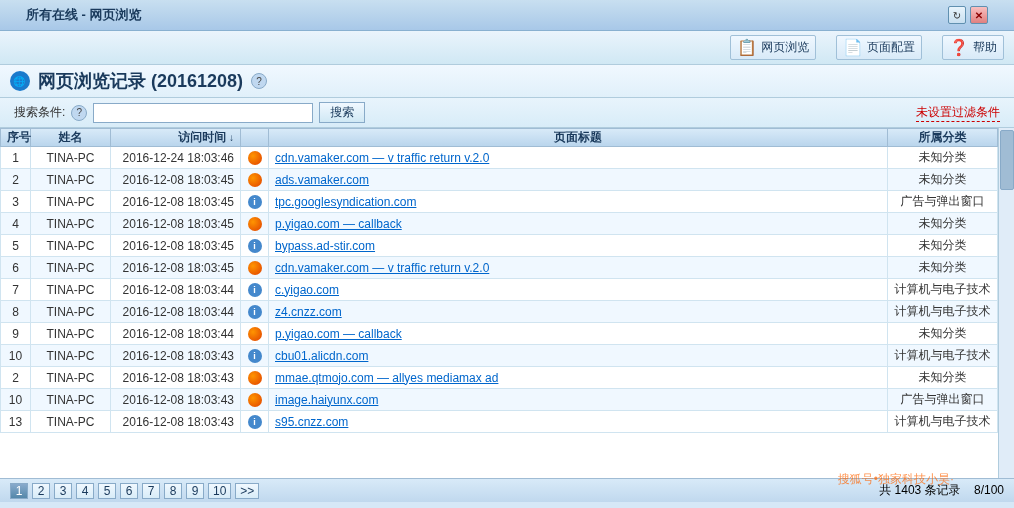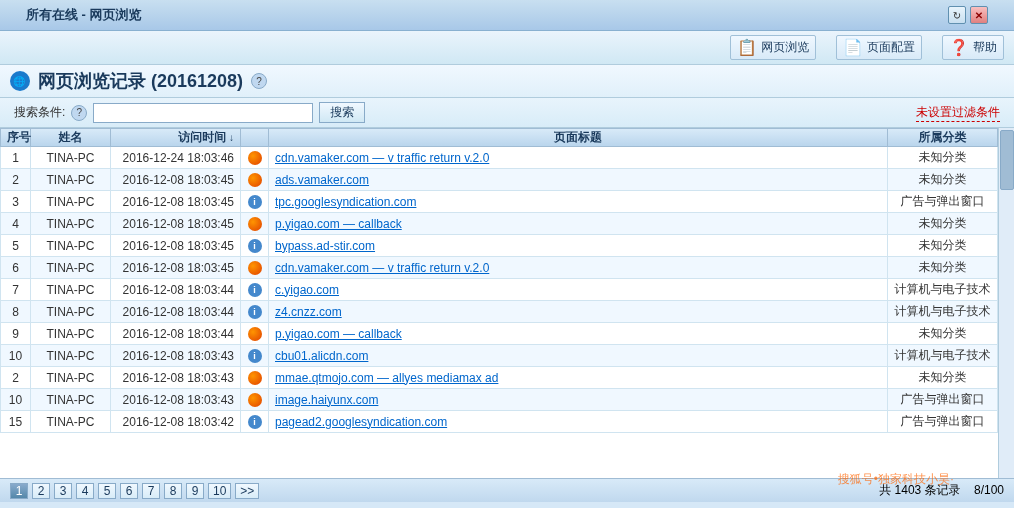--- a/index.html
+++ b/index.html
@@ -349,26 +349,26 @@
   </tr>
           <tr>
     <td class="col-num">10</td>
     <td class="col-name">TINA-PC</td>
     <td class="col-time">2016-12-08 18:03:43</td>
     <td class="col-icon"><span style="display:inline-block;width:14px;height:14px;background:radial-gradient(circle at 35% 35%, #ff9500, #e04000);border-radius:50%;vertical-align:middle;"></span></td>
     <td class="col-title"><span class="link-text">image.haiyunx.com</span></td>
     <td class="col-category">广告与弹出窗口</td>
   </tr>
           <tr>
-    <td class="col-num">15</td>
-    <td class="col-name">TINA-PC</td>
-    <td class="col-time">2016-12-08 18:03:42</td>
-    <td class="col-icon"><span style="display:inline-block;width:14px;height:14px;background:#4488cc;border-radius:50%;vertical-align:middle;color:white;font-size:9px;font-weight:bold;text-align:center;line-height:14px;">i</span></td>
-    <td class="col-title"><span class="link-text">pagead2.googlesyndication.com</span></td>
-    <td class="col-category">广告与弹出窗口</td>
+    <td class="col-num">13</td>
+    <td class="col-name">TINA-PC</td>
+    <td class="col-time">2016-12-08 18:03:43</td>
+    <td class="col-icon"><span style="display:inline-block;width:14px;height:14px;background:#4488cc;border-radius:50%;vertical-align:middle;color:white;font-size:9px;font-weight:bold;text-align:center;line-height:14px;">i</span></td>
+    <td class="col-title"><span class="link-text">s95.cnzz.com</span></td>
+    <td class="col-category">计算机与电子技术</td>
   </tr>
         </tbody>
     </table>
   </div>
   <div class="scrollbar-area">
     <div class="scrollbar-thumb"></div>
   </div>
 </div>
 
 <div class="status-bar">

